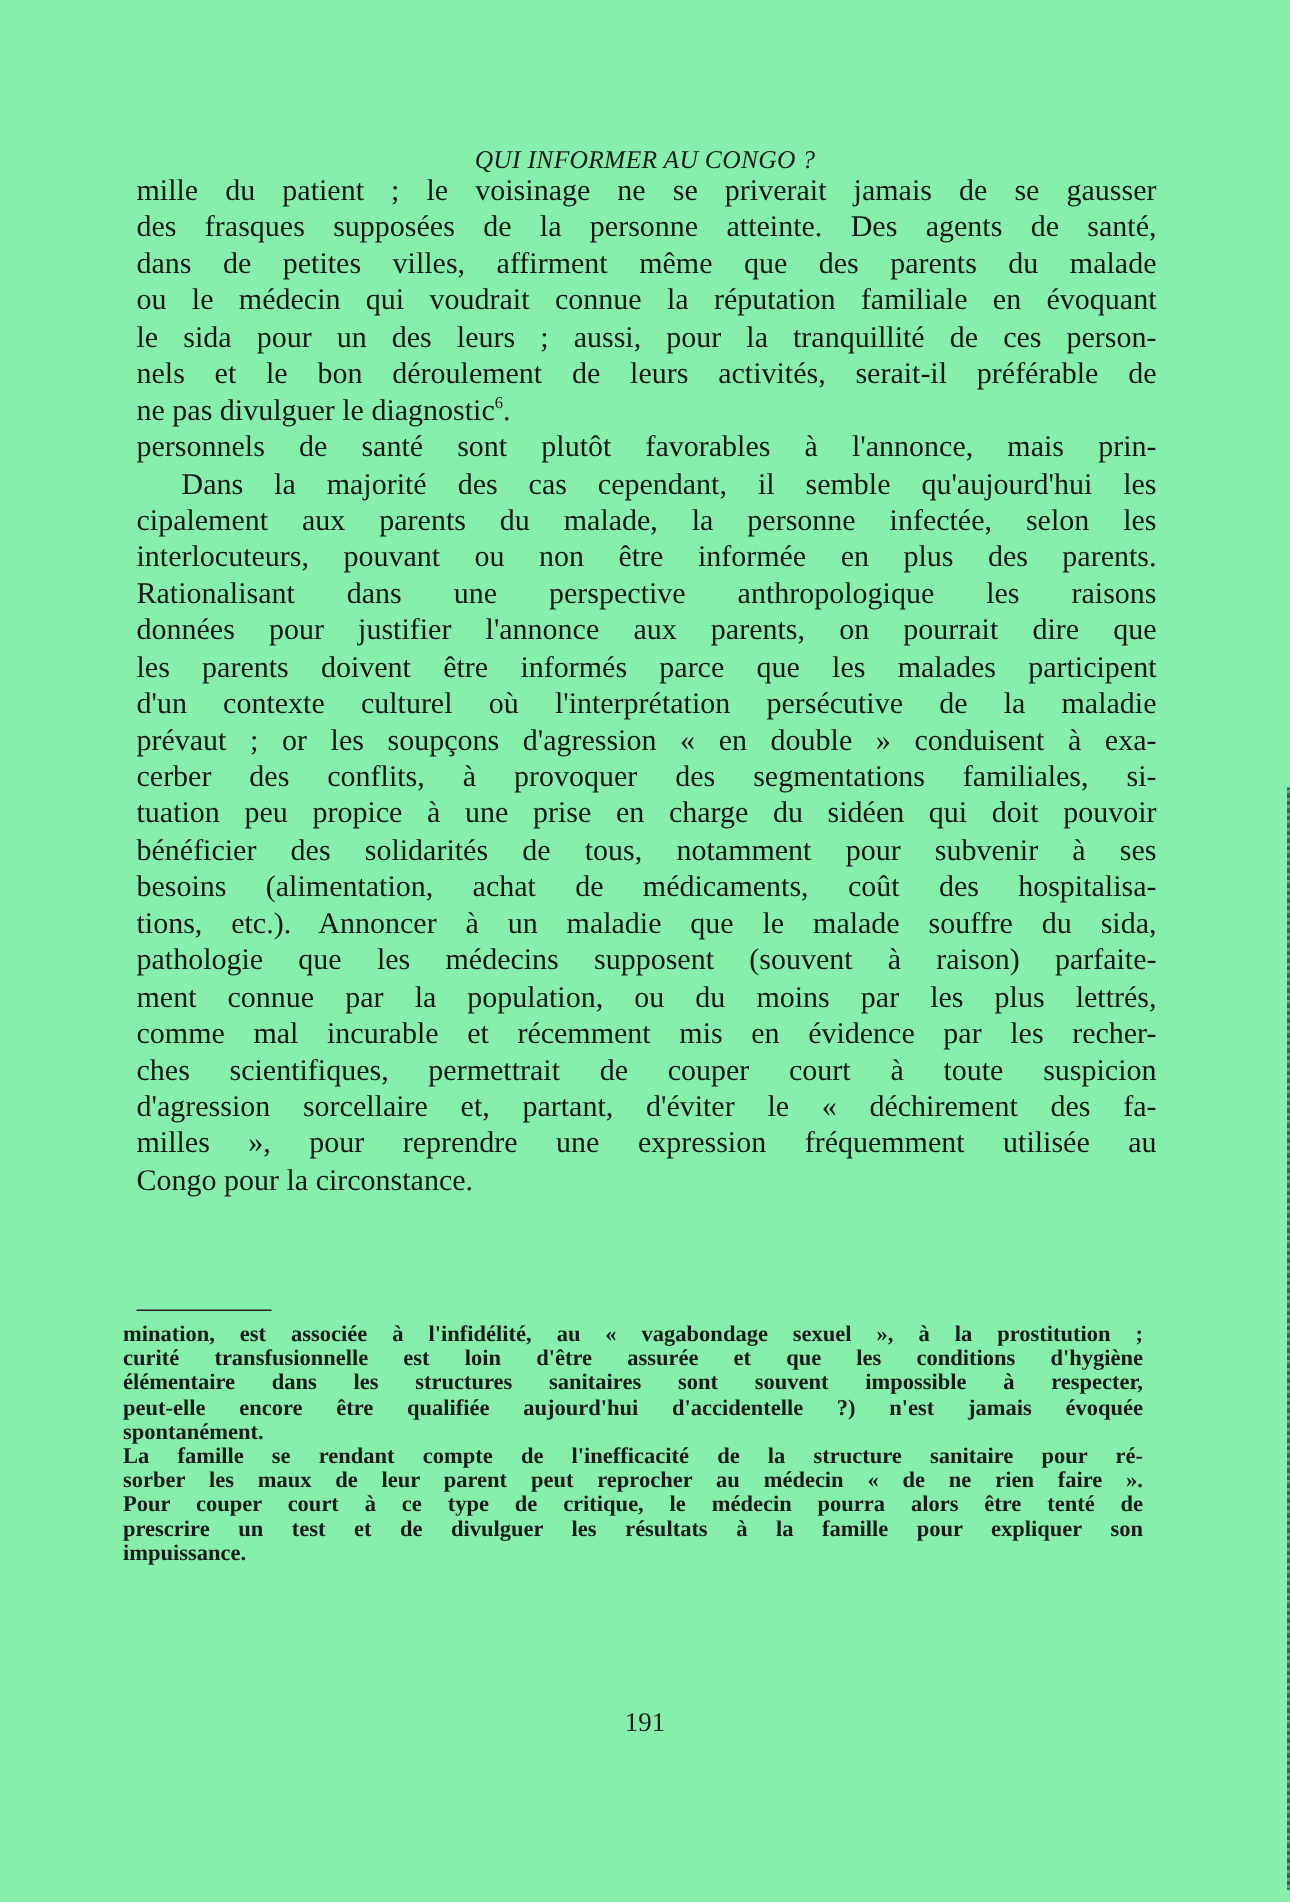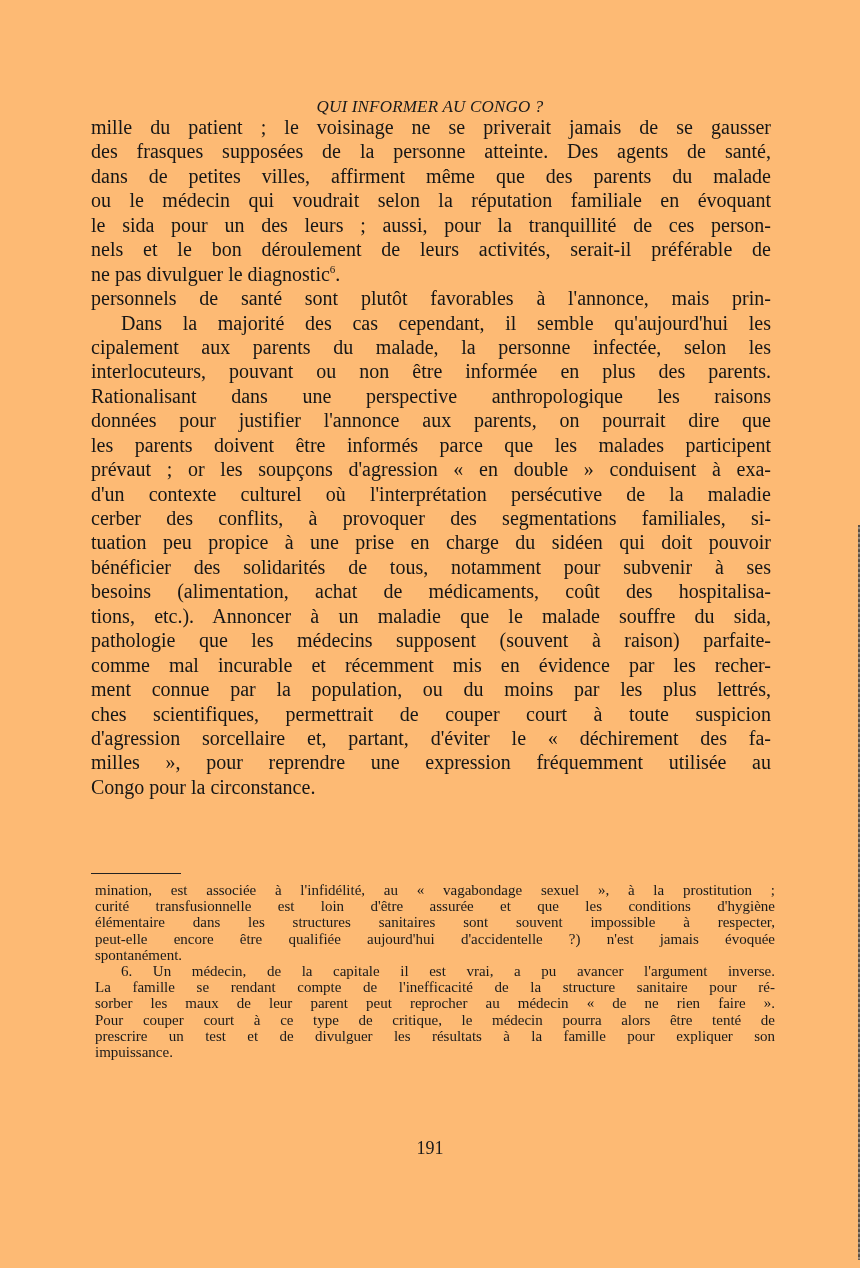--- a/index.html
+++ b/index.html
@@ -1,35 +1,35 @@
 <!DOCTYPE html>
 <html><head>
 <meta charset="utf-8">
 <style>
   html, body { margin: 0; padding: 0; background: #ffffff; }
   body { width: 860px; height: 1268px; position: relative; overflow: hidden; }
-  .page { position: absolute; left: 0; top: 0; width: 860px; height: 1268px; background: #fdba74; }
+  .page { position: absolute; left: 0; top: 0; width: 860px; height: 1268px; background: #86efac; }
   .running-head {
     position: absolute; top: 97px; left: 0; width: 860px; text-align: center;
     font-family: "Liberation Serif", serif; font-style: italic; font-size: 17px;
     color: #1a1a1a; letter-spacing: 0.2px;
   }
   .body-text {
     position: absolute; left: 91px; top: 115px; width: 680px;
     font-family: "Liberation Serif", serif; font-size: 20px; line-height: 24.45px;
     color: #161616;
   }
   .line { display: block; white-space: nowrap; text-align: justify; text-align-last: justify; height: 24.45px; }
   .line.last { text-align-last: left; }
   .indent { padding-left: 30px; }
   sup { font-size: 11px; line-height: 0; vertical-align: 8px; }
   .fn-rule { position: absolute; left: 91px; top: 873px; width: 90px; height: 0; border-top: 1.5px solid #222; }
   .footnotes {
-    position: absolute; left: 95px; top: 882px; width: 680px;
-    font-family: "Liberation Serif", serif; font-size: 15px; line-height: 16.2px; color: #1a1a1a;
+    position: absolute; left: 82px; top: 882px; width: 680px;
+    font-family: "Liberation Serif", serif; font-size: 15px; line-height: 16.2px; color: #1a1a1a; font-weight: bold;
   }
   .fline { display: block; white-space: nowrap; text-align: justify; text-align-last: justify; height: 16.2px; }
   .fline.last { text-align-last: left; }
   .findent { padding-left: 26px; }
   .page-number {
     position: absolute; top: 1138px; left: 0; width: 860px; text-align: center;
     font-family: "Liberation Serif", serif; font-size: 18px; color: #1a1a1a;
   }
   .scan-edge {
     position: absolute; left: 858px; top: 525px; width: 2px; height: 735px;
@@ -41,62 +41,61 @@
 <body>
 
 <div class="page">
   <div class="running-head">QUI INFORMER AU CONGO ?</div>
 
   <div class="body-text">
     <div>
       <span class="line">mille du patient ; le voisinage ne se priverait jamais de se gausser</span>
       <span class="line">des frasques supposées de la personne atteinte. Des agents de santé,</span>
       <span class="line">dans de petites villes, affirment même que des parents du malade</span>
-      <span class="line">ou le médecin qui voudrait selon la réputation familiale en évoquant</span>
+      <span class="line">ou le médecin qui voudrait connue la réputation familiale en évoquant</span>
       <span class="line">le sida pour un des leurs ; aussi, pour la tranquillité de ces person-</span>
       <span class="line">nels et le bon déroulement de leurs activités, serait-il préférable de</span>
       <span class="line last"><span>ne pas divulguer le diagnostic</span><sup>6</sup><span>.</span></span>
     </div>
     <div>
       <span class="line">personnels de santé sont plutôt favorables à l'annonce, mais prin-</span>
       <span class="line indent">Dans la majorité des cas cependant, il semble qu'aujourd'hui les</span>
       <span class="line">cipalement aux parents du malade, la personne infectée, selon les</span>
       <span class="line">interlocuteurs, pouvant ou non être informée en plus des parents.</span>
       <span class="line">Rationalisant dans une perspective anthropologique les raisons</span>
       <span class="line">données pour justifier l'annonce aux parents, on pourrait dire que</span>
       <span class="line">les parents doivent être informés parce que les malades participent</span>
+      <span class="line">d'un contexte culturel où l'interprétation persécutive de la maladie</span>
       <span class="line">prévaut ; or les soupçons d'agression « en double » conduisent à exa-</span>
-      <span class="line">d'un contexte culturel où l'interprétation persécutive de la maladie</span>
       <span class="line">cerber des conflits, à provoquer des segmentations familiales, si-</span>
       <span class="line">tuation peu propice à une prise en charge du sidéen qui doit pouvoir</span>
       <span class="line">bénéficier des solidarités de tous, notamment pour subvenir à ses</span>
       <span class="line">besoins (alimentation, achat de médicaments, coût des hospitalisa-</span>
       <span class="line">tions, etc.). Annoncer à un maladie que le malade souffre du sida,</span>
       <span class="line">pathologie que les médecins supposent (souvent à raison) parfaite-</span>
+      <span class="line">ment connue par la population, ou du moins par les plus lettrés,</span>
       <span class="line">comme mal incurable et récemment mis en évidence par les recher-</span>
-      <span class="line">ment connue par la population, ou du moins par les plus lettrés,</span>
       <span class="line">ches scientifiques, permettrait de couper court à toute suspicion</span>
       <span class="line">d'agression sorcellaire et, partant, d'éviter le « déchirement des fa-</span>
       <span class="line">milles », pour reprendre une expression fréquemment utilisée au</span>
       <span class="line last">Congo pour la circonstance.</span>
     </div>
   </div>
 
   <div class="fn-rule"></div>
 
   <div class="footnotes">
     <div>
       <span class="fline">mination, est associée à l'infidélité, au « vagabondage sexuel », à la prostitution ;</span>
       <span class="fline">curité transfusionnelle est loin d'être assurée et que les conditions d'hygiène</span>
       <span class="fline">élémentaire dans les structures sanitaires sont souvent impossible à respecter,</span>
       <span class="fline">peut-elle encore être qualifiée aujourd'hui d'accidentelle ?) n'est jamais évoquée</span>
       <span class="fline last">spontanément.</span>
     </div>
     <div>
-      <span class="fline findent">6. Un médecin, de la capitale il est vrai, a pu avancer l'argument inverse.</span>
       <span class="fline">La famille se rendant compte de l'inefficacité de la structure sanitaire pour ré-</span>
       <span class="fline">sorber les maux de leur parent peut reprocher au médecin « de ne rien faire ».</span>
       <span class="fline">Pour couper court à ce type de critique, le médecin pourra alors être tenté de</span>
       <span class="fline">prescrire un test et de divulguer les résultats à la famille pour expliquer son</span>
       <span class="fline last">impuissance.</span>
     </div>
   </div>
 
   <div class="page-number">191</div>
 

